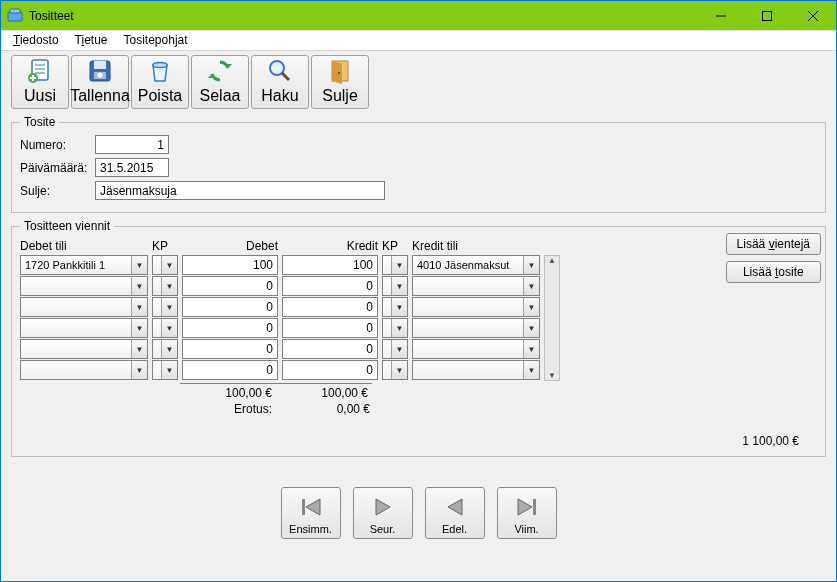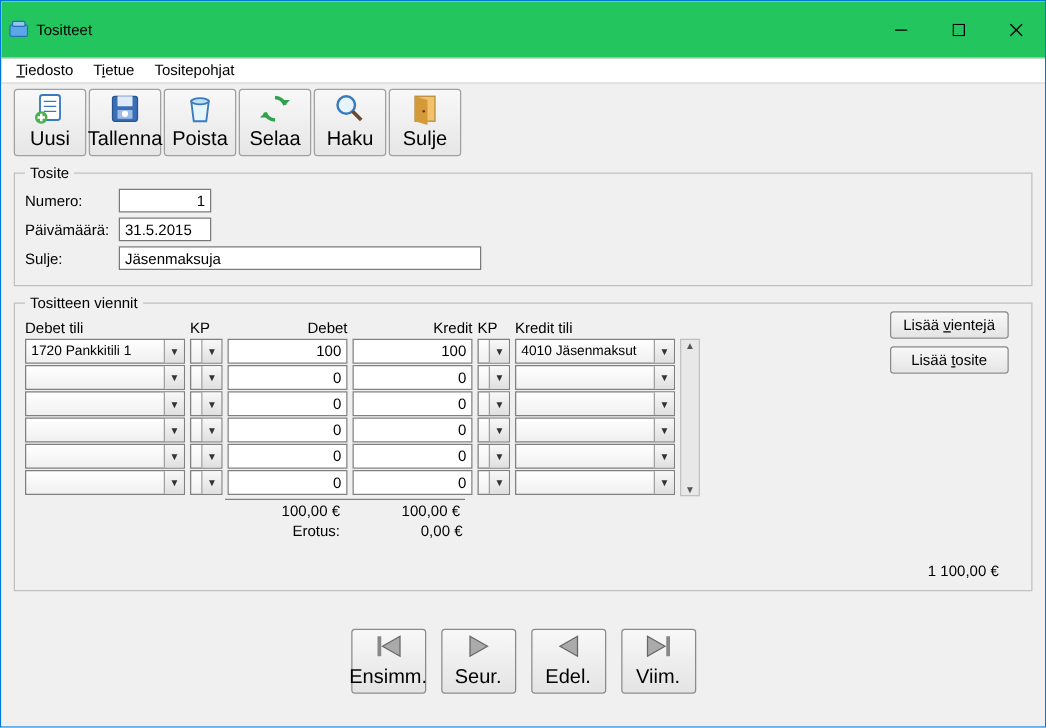--- a/index.html
+++ b/index.html
@@ -7,24 +7,24 @@
     margin: 0;
     font-family: "Segoe UI", Tahoma, sans-serif;
     font-size: 12px;
     background: #fff;
     width: 837px;
     height: 582px;
     overflow: hidden;
     border: 1px solid #0078d7;
   }
   .titlebar {
-    height: 46px;
+    height: 30px;
     display: flex;
     align-items: center;
-    background: #22c55e;
+    background: #84cc16;
     border-bottom: 1px solid #e0e0e0;
   }
   .titlebar .app-icon {
     width: 16px; height: 16px;
     margin: 0 6px;
     display: inline-flex; align-items: center; justify-content: center;
   }
   .titlebar .title { flex: 1; }
   .win-controls { display: flex; height: 100%; }
   .win-btn {
@@ -187,21 +187,21 @@
     text-align: right;
     padding-right: 6px;
   }
   .erotus-row .val {
     width: 96px;
     text-align: right;
     padding: 0 4px;
   }
   .side-buttons {
     position: absolute;
-    right: 18px;
+    right: 4px;
     top: 0;
     display: flex;
     flex-direction: column;
     gap: 6px;
   }
   .std-btn {
     background: linear-gradient(#f8f8f8,#e4e4e4);
     border: 1px solid #8a8a8a;
     border-radius: 3px;
     padding: 3px 10px;
@@ -223,21 +223,21 @@
     width: 60px;
     height: 52px;
     background: linear-gradient(#f8f8f8,#e4e4e4);
     border: 1px solid #8a8a8a;
     border-radius: 3px;
     display: flex;
     flex-direction: column;
     align-items: center;
     justify-content: flex-end;
     padding-bottom: 3px;
-    font-size: 16px;
+    font-size: 11px;
   }
   .nav-btn .nav-icon {
     width: 26px; height: 26px;
     margin-bottom: 3px;
   }
   .viennit-wrap { position: relative; }
   .grid-block { display: flex; }
   .grid-left { flex: 0 0 auto; }
 </style>
 </head>

